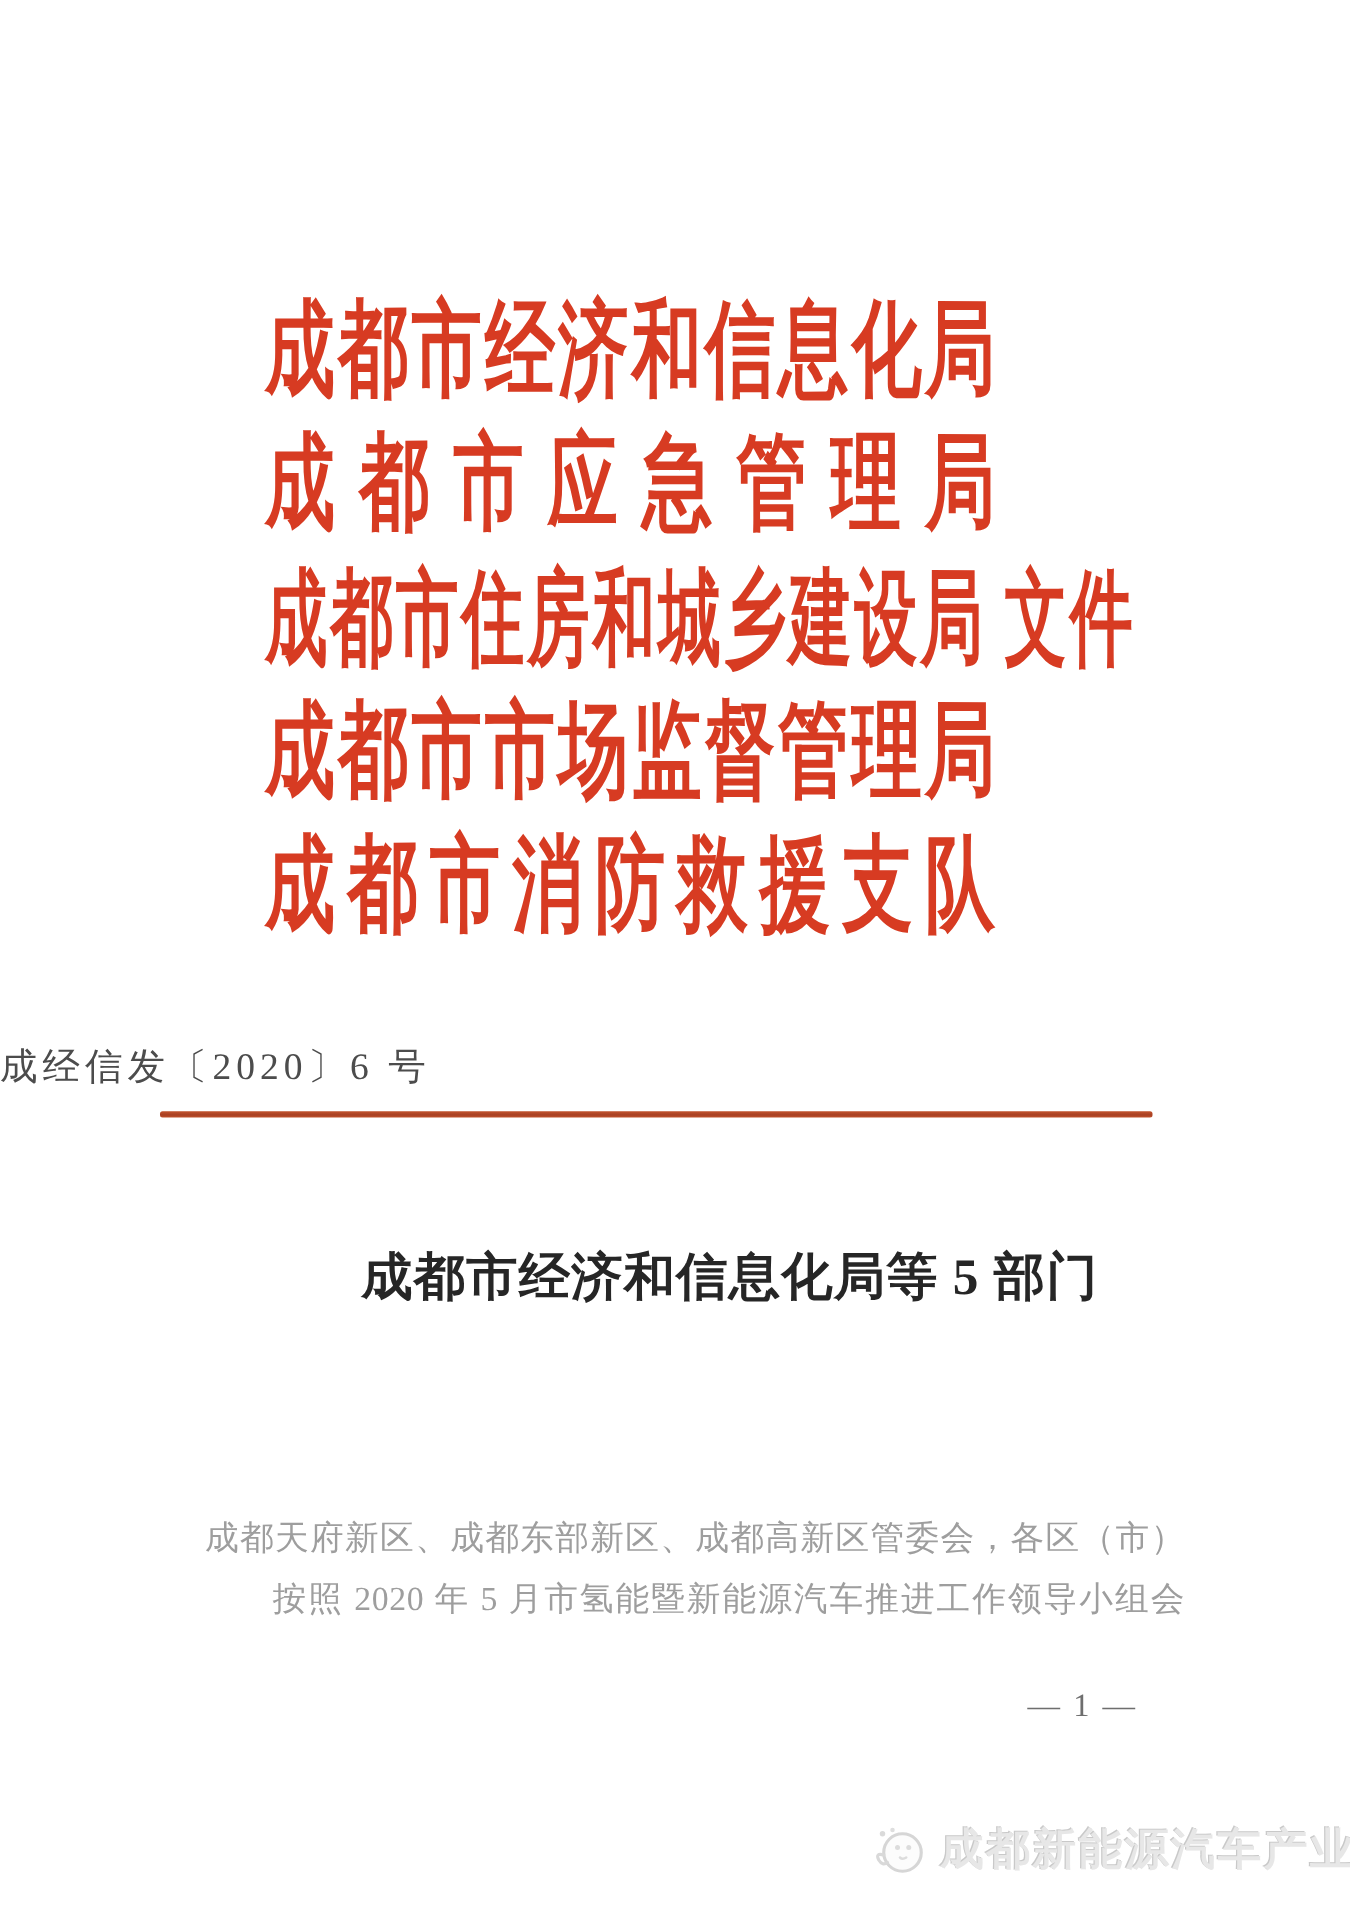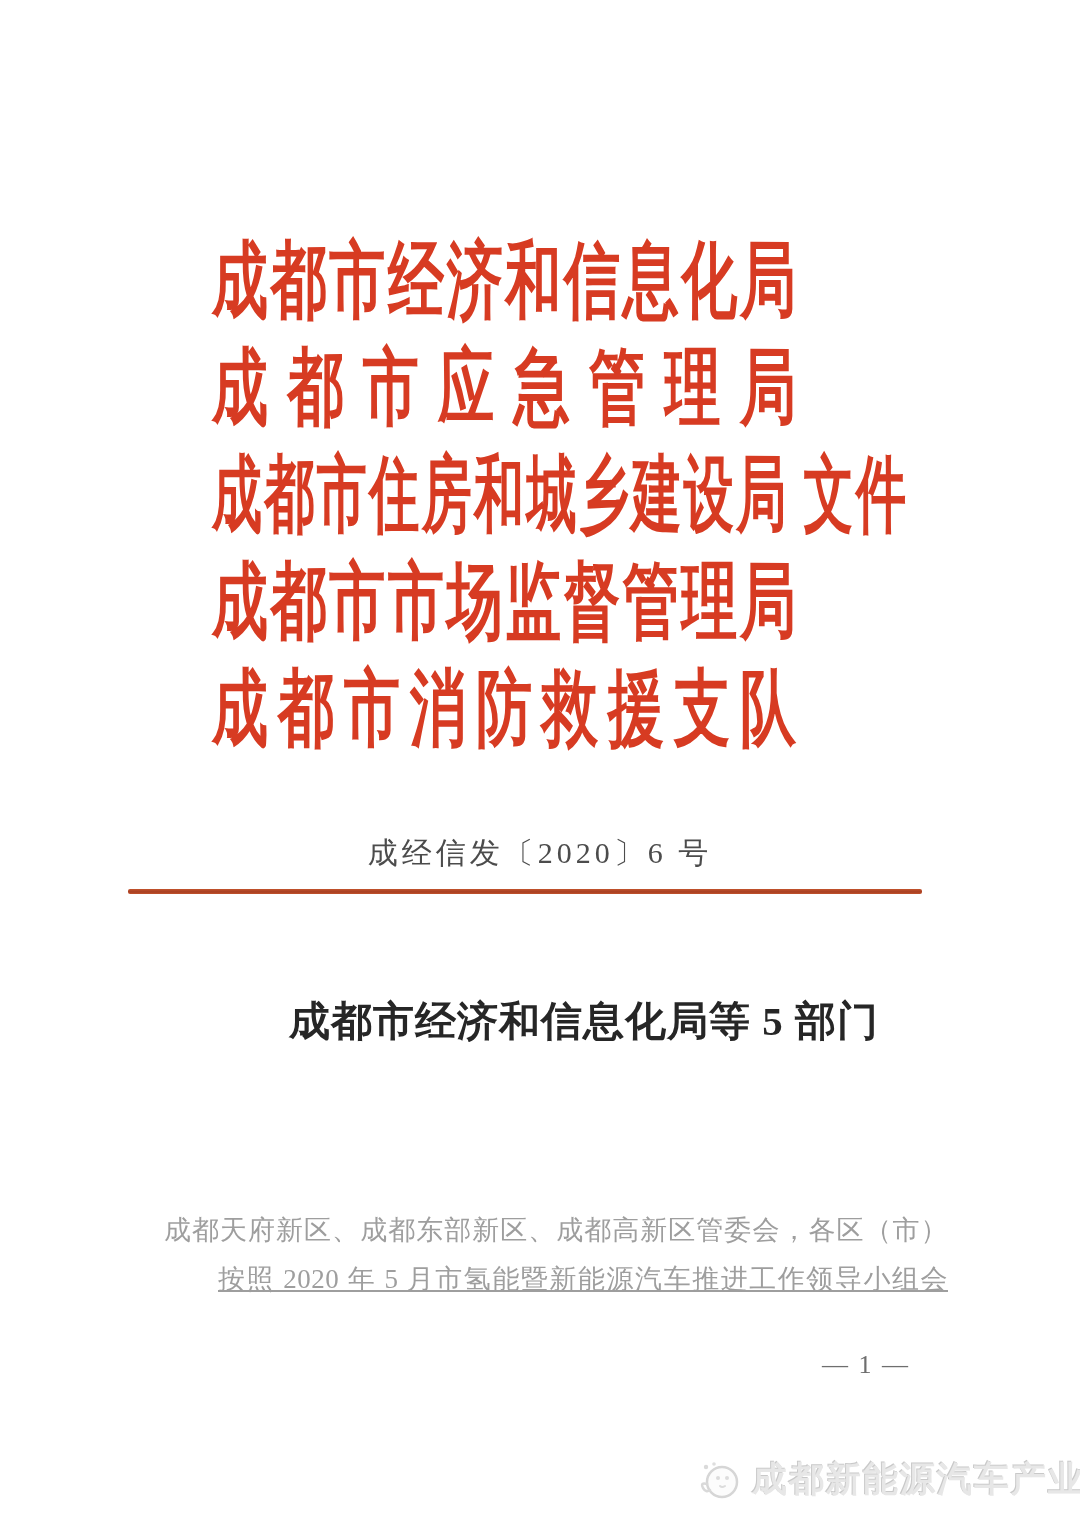--- a/index.html
+++ b/index.html
@@ -39,21 +39,20 @@
     font-size: 50px;
     transform: scaleY(1.68);
   }
 
   
   .doc-number {
     position: absolute;
     top: 833px;
     left: 0;
     width: 1080px;
-    text-align: center;
     font-size: 30px;
     letter-spacing: 4px;
     color: #4c4c4c;
   }
 
   
   .red-rule {
     position: absolute;
     top: 889px;
     left: 128px;
@@ -95,21 +94,20 @@
     line-height: 49px;
     white-space: nowrap;
   }
   .body-line.justify {
     white-space: normal;
     text-align: justify;
     text-align-last: justify;
   }
   .body-line.indent {
     text-indent: 2em;
-    text-decoration: underline;
   }
 
   
   .page-number {
     position: absolute;
     top: 1350px;
     right: 170px;
     font-size: 26px;
     color: #6e6e6e;
     letter-spacing: 2px;

